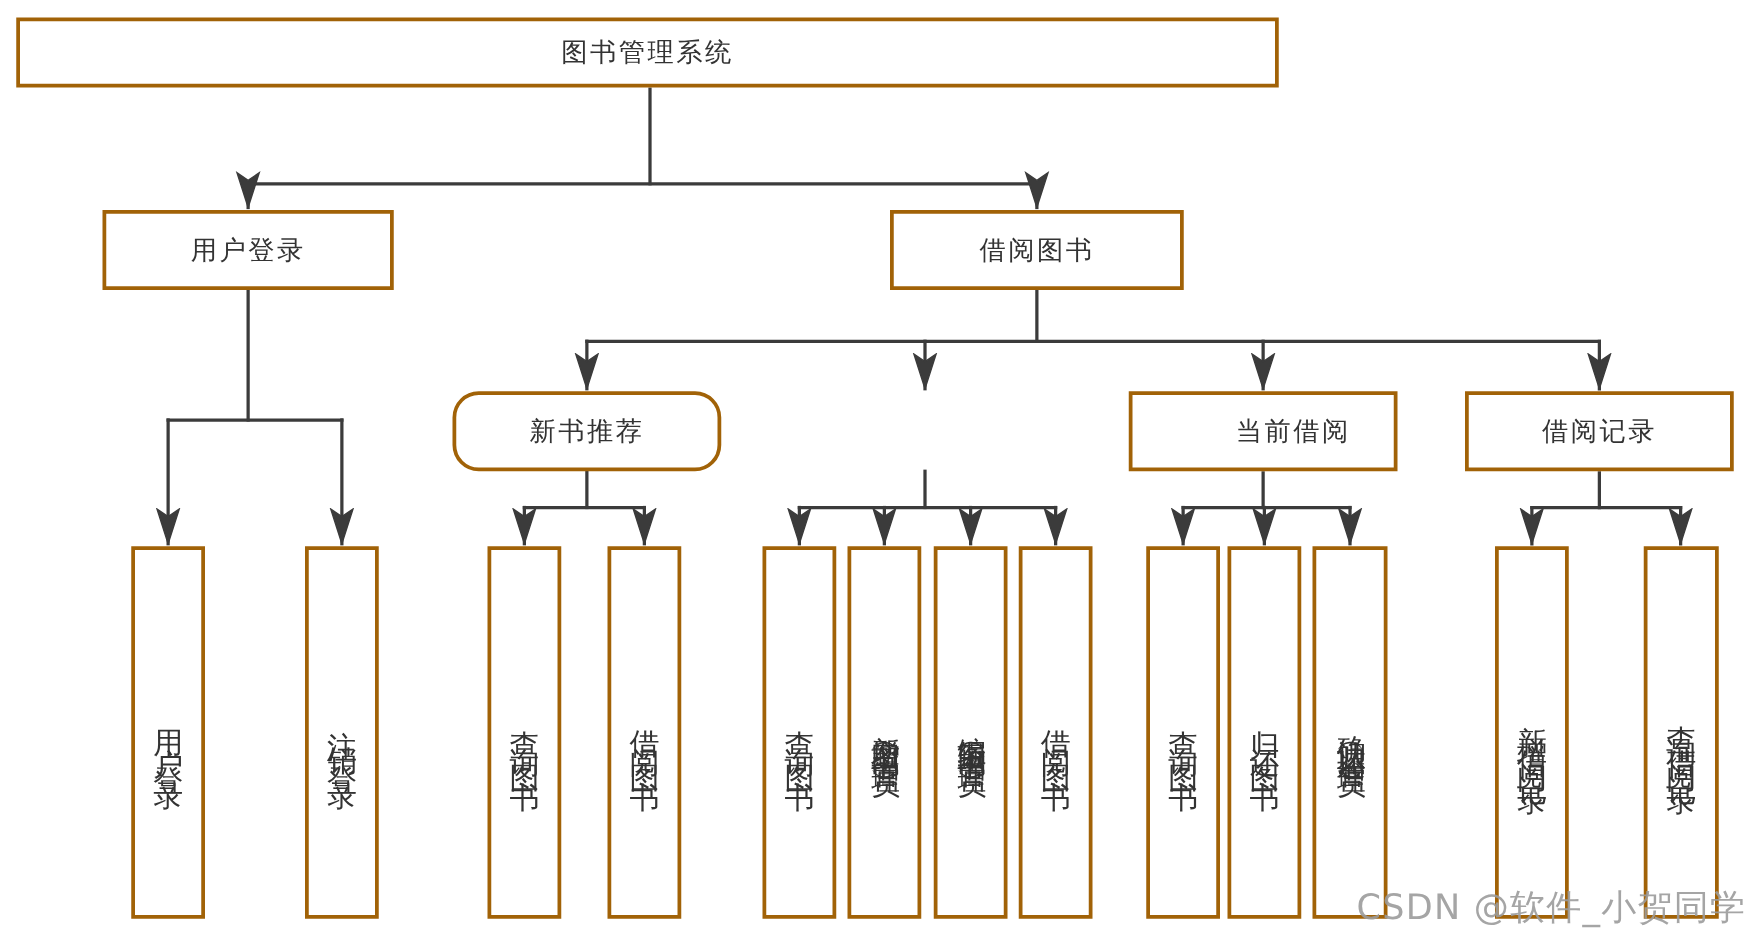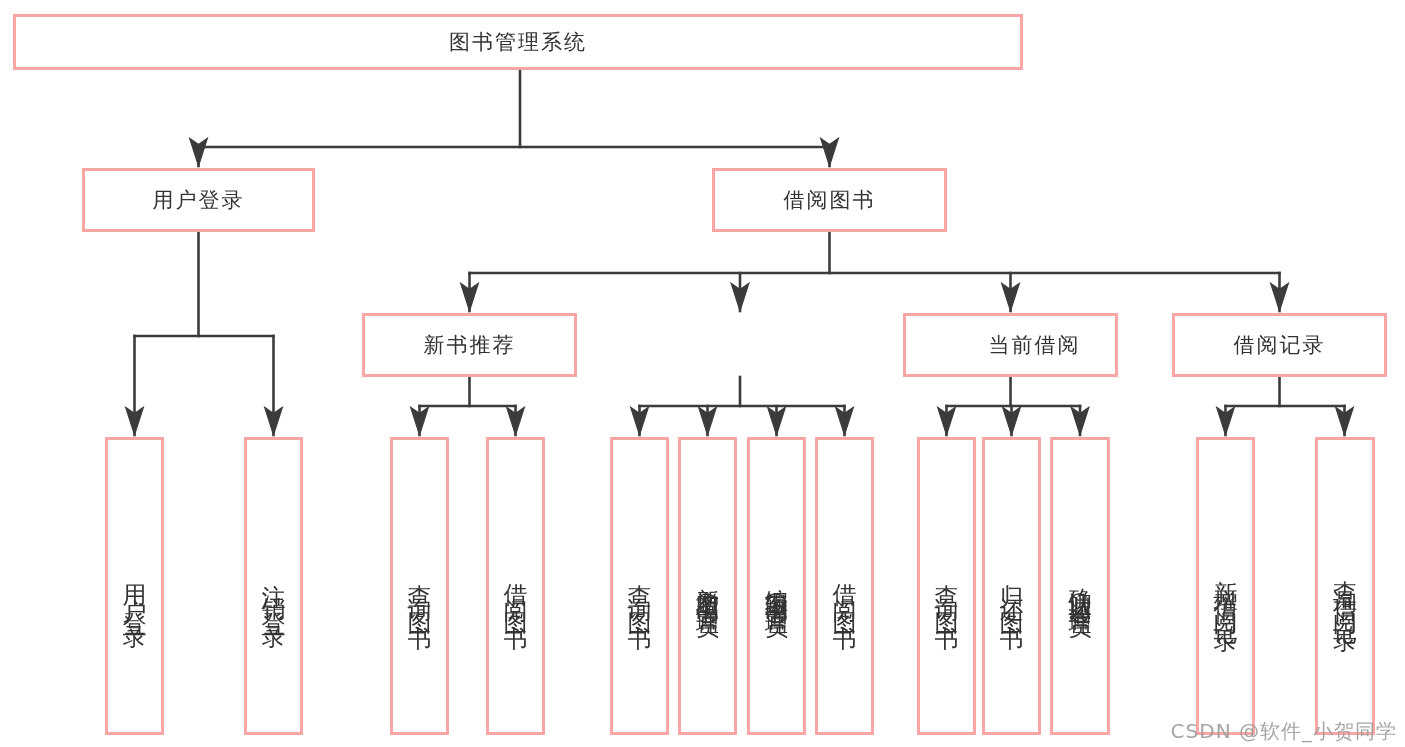--- a/index.html
+++ b/index.html
@@ -7,21 +7,21 @@
     position:relative;
     width:1405px; height:747px;
     background:#ffffff;
     font-family:"DejaVu Sans","Liberation Sans",sans-serif;
     overflow:hidden;
   }
   .connectors { position:absolute; left:0; top:0; width:1405px; height:747px; z-index:1; }
   .box {
     position:absolute;
     background:#ffffff;
-    border:3px solid #fca5a5;
+    border:3px solid #a16207;
     box-sizing:border-box;
     display:flex;
     align-items:center;
     justify-content:center;
     z-index:2;
   }
   .h-label {
     font-size:21px;
     letter-spacing:2px;
     color:#333333;
@@ -36,21 +36,21 @@
     white-space:nowrap;
   }
   .sp4 { letter-spacing:14px; margin-bottom:-14px; }
   .sp6 { letter-spacing:10px; margin-bottom:-10px; }
   .sp9 { letter-spacing:4px; font-size:23px; margin-bottom:-4px; }
   .watermark {
     position:absolute;
     right:8px;
     bottom:2px;
     z-index:5;
-    font-size:20px;
+    font-size:28px;
     color:#9c9c9c;
     opacity:0.9;
     letter-spacing:1px;
     white-space:nowrap;
   }
 </style>
 </head>
 <body>
 
 <div class="stage">
@@ -109,21 +109,21 @@
     <span class="h-label">图书管理系统</span>
   </div>
 
   <div class="box" style="left:82px; top:168px; width:233px; height:64px;">
     <span class="h-label">用户登录</span>
   </div>
   <div class="box" style="left:712px; top:168px; width:235px; height:64px;">
     <span class="h-label">借阅图书</span>
   </div>
 
-  <div class="box" style="left:362px; top:313px; width:215px; height:64px;">
+  <div class="box" style="left:362px; top:313px; width:215px; height:64px;border-radius:21px;">
     <span class="h-label">新书推荐</span>
   </div>
   <div class="box" style="left:903px; top:313px; width:215px; height:64px;padding-left:48px;">
     <span class="h-label">当前借阅</span>
   </div>
   <div class="box" style="left:1172px; top:313px; width:215px; height:64px;">
     <span class="h-label">借阅记录</span>
   </div>
 
   <div class="box" style="left:105px; top:437px; width:59px; height:298px;">

